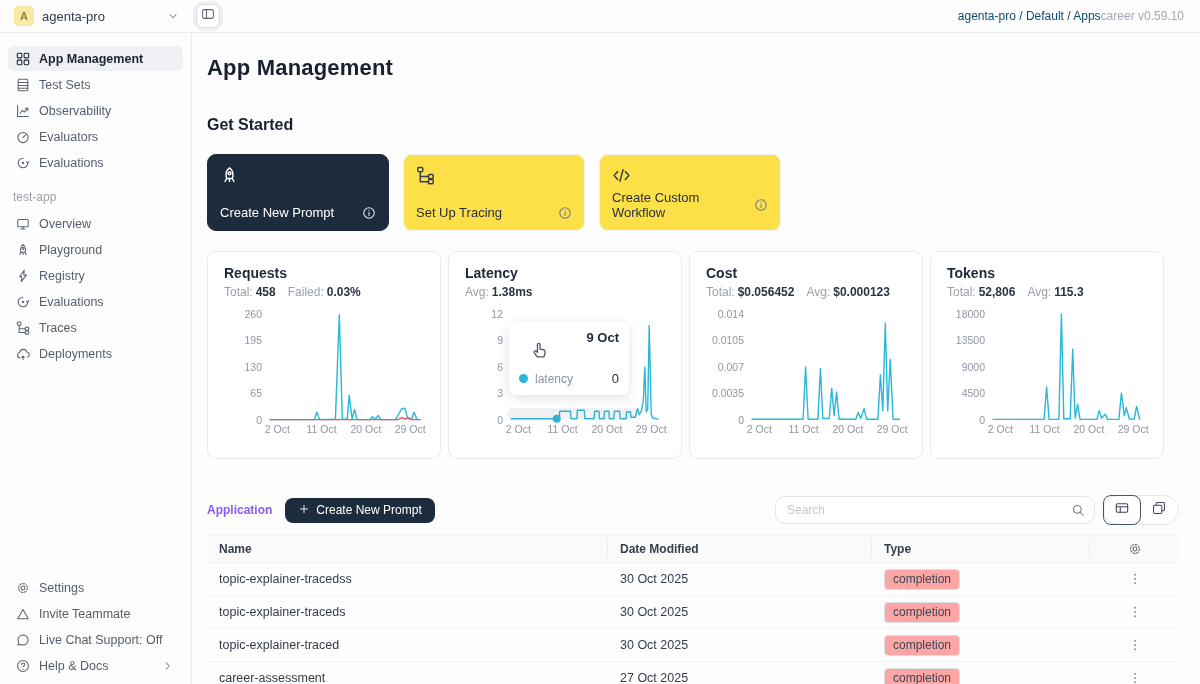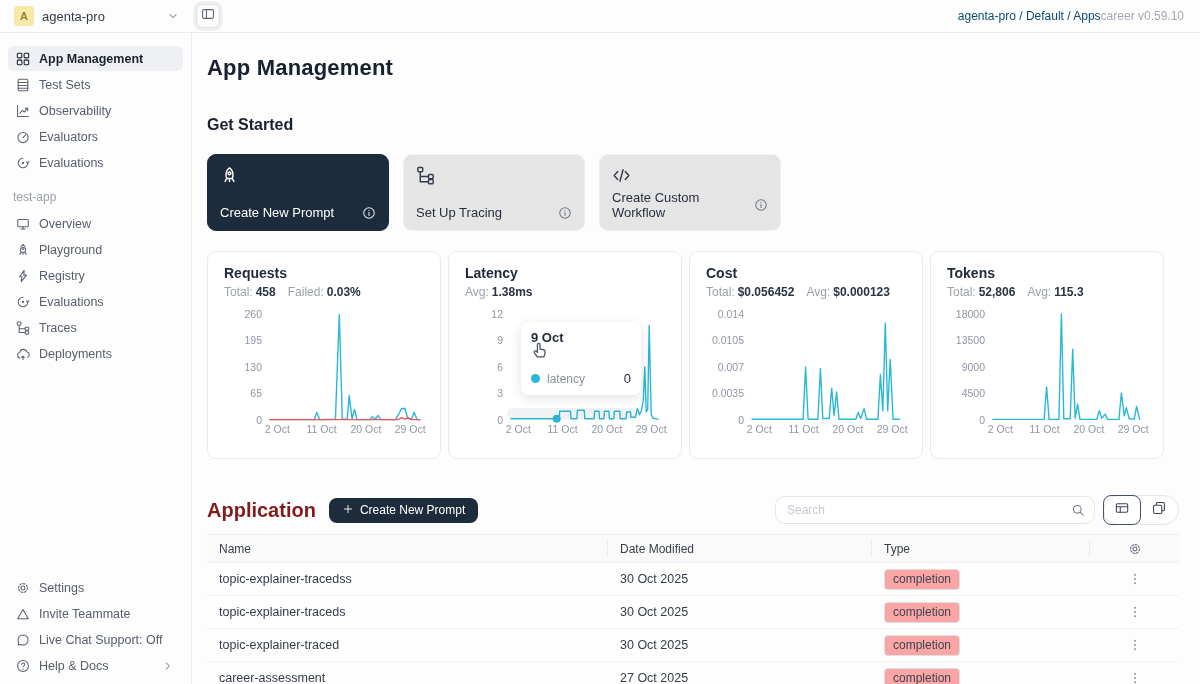--- a/index.html
+++ b/index.html
@@ -31,68 +31,68 @@
   .nav-item.selected .icon { color:#1c2430; }
   .section-label { font-size:12px; color:#9aa1ab; margin:15px 0 7px 5px; }
   .sidebar-footer { position:absolute; left:8px; right:8px; bottom:5px; }
   .nav-item .chev-right { margin-left:auto; color:#8a919c; display:flex; }
 
   
   main { position:absolute; left:192px; top:33px; right:0; bottom:0; padding:0 21px 0 15px; overflow:hidden; }
   .page-title { font-size:22px; font-weight:700; color:#18212f; margin-top:22px; letter-spacing:.2px; }
   .gs-title { font-size:16px; font-weight:700; color:#18212f; margin-top:35px; }
   .gs-cards { display:flex; gap:14px; margin-top:20px; }
-  .gs-card { width:182px; height:77px; border:1px solid #f1f1f2; border-radius:9px; background:#e5e5e5; padding:11px 12px 10px;
+  .gs-card { width:182px; height:77px; border:1px solid #f1f1f2; border-radius:9px; background:#fde047; padding:11px 12px 10px;
              display:flex; flex-direction:column; justify-content:space-between; cursor:pointer; }
   .gs-card .gs-icon { color:#333c49; display:flex; }
   .gs-label-row { display:flex; align-items:center; justify-content:space-between; font-size:13px; font-weight:500; color:#27303e; }
   .gs-label-row .info { color:#707a87; display:flex; }
   .gs-card.dark { background:#1c2c3d; border-color:#1c2c3d; }
   .gs-card.dark .gs-icon, .gs-card.dark .gs-label-row { color:#fff; }
   .gs-card.dark .gs-label-row .info { color:#e6e9ed; }
 
   
   .charts-row { display:flex; gap:7px; margin-top:20px; }
   .chart-card { width:234px; height:208px; border:1px solid #ebebed; border-radius:9px; background:#fff;
                 padding:13px 16px 10px; position:relative; }
   .chart-title { font-size:14px; font-weight:700; color:#1f2937; }
   .chart-stats { display:flex; gap:12px; font-size:12px; color:#9aa1ab; margin-top:4px; }
   .chart-stats .v { color:#2b3442; font-weight:700; margin-left:3px; }
   svg.plot { display:block; margin-top:3px; overflow:visible; }
   .plot text { font-size:10.5px; fill:#8f96a3; }
-  .chart-tooltip { position:absolute; left:72px; top:70px; width:120px; padding:8px 10px 9px; border-radius:8px;
-                   background:rgba(255,255,255,0.95); box-shadow:0 3px 12px rgba(0,0,0,0.12); z-index:6; }
+  .chart-tooltip { position:absolute; left:60px; top:70px; width:120px; padding:8px 10px 9px; border-radius:8px;
+                   background:rgba(255,255,255,0.95); box-shadow:0 3px 12px rgba(0,0,0,0.12); z-index:6;text-align:right; }
   .tt-title { font-size:13px; font-weight:600; color:#1f2937; }
   .tt-row { display:flex; align-items:center; gap:7px; margin-top:26px; font-size:12px; color:#8a919c; }
   .tt-dot { width:9px; height:9px; border-radius:50%; background:#29b8d8; flex:0 0 auto; }
   .tt-val { margin-left:auto; font-size:13px; color:#1f2937; font-weight:500; }
   .tt-band { position:absolute; left:58px; top:156px; width:130px; height:11px; border-radius:6px;
              background:rgba(110,120,135,0.10); z-index:4; }
   .cursor-icon { position:absolute; left:80px; top:88px; z-index:7; }
 
   
   .app-header { display:flex; align-items:center; margin-top:36px; height:30px; }
-  .app-title { font-size:20px; font-weight:700; color:#7f1d1d; }
+  .app-title { font-size:12px; font-weight:700; color:#8b5cf6; }
   .create-btn { margin-left:13px; height:25px; border:none; background:#1c2c3d; color:#fff; border-radius:8px;
                 font-size:12px; display:flex; align-items:center; gap:6px; padding:0 13px; cursor:pointer;
                 font-family:inherit; }
   .spacer { flex:1; }
   .search-box { width:320px; height:28px; border:1px solid #e3e6ea; border-radius:10px; background:#fff;
                 display:flex; align-items:center; padding:0 9px 0 11px; }
   .search-box input { border:none; outline:none; flex:1; font-size:12px; color:#374151; background:transparent; font-family:inherit; }
   .search-box input::placeholder { color:#c3c8d0; }
   .search-box .mag { color:#707a87; display:flex; cursor:pointer; }
   .view-toggle { margin-left:8px; display:flex; border:1px solid #e3e6ea; border-radius:15px; height:30px; background:#fff; }
   .vt-btn { width:38px; height:28px; display:flex; align-items:center; justify-content:center; color:#3c4654; cursor:pointer; }
   .vt-btn.selected { border:1px solid #46526a; border-radius:8px; margin:-1px; height:30px; }
 
   
   .table { margin-top:9px; }
   .tbl-header { display:flex; height:29px; align-items:center; background:#fafafa;
-                border-top:1px solid #f0f0f1; border-bottom:1px solid #f0f0f1; font-size:12px; color:#363f4c; font-weight:400; }
+                border-top:1px solid #f0f0f1; border-bottom:1px solid #f0f0f1; font-size:12px; color:#363f4c; font-weight:700; }
   .th { padding:0 12px; border-right:1px solid #ececee; height:17px; display:flex; align-items:center; }
   .col-name { width:401px; flex:0 0 401px; }
   .col-date { width:264px; flex:0 0 264px; }
   .col-type { width:218px; flex:0 0 218px; }
   .col-actions { width:89px; flex:0 0 89px; display:flex; align-items:center; justify-content:center; border-right:none; color:#5b6472; }
   .tbl-row { display:flex; height:33px; align-items:center; border-bottom:1px solid #f2f3f5; font-size:12.5px; color:#333c49; cursor:pointer; }
   .td { padding:0 12px; }
   .badge { display:inline-block; border:1px solid #dcdfe3; border-radius:4px; padding:2px 8px 3px; font-size:12px; color:#3c4654; background:#fca5a5; }
   .row-menu { width:89px; flex:0 0 89px; display:flex; justify-content:center; color:#8a919c; cursor:pointer; }
 </style>

